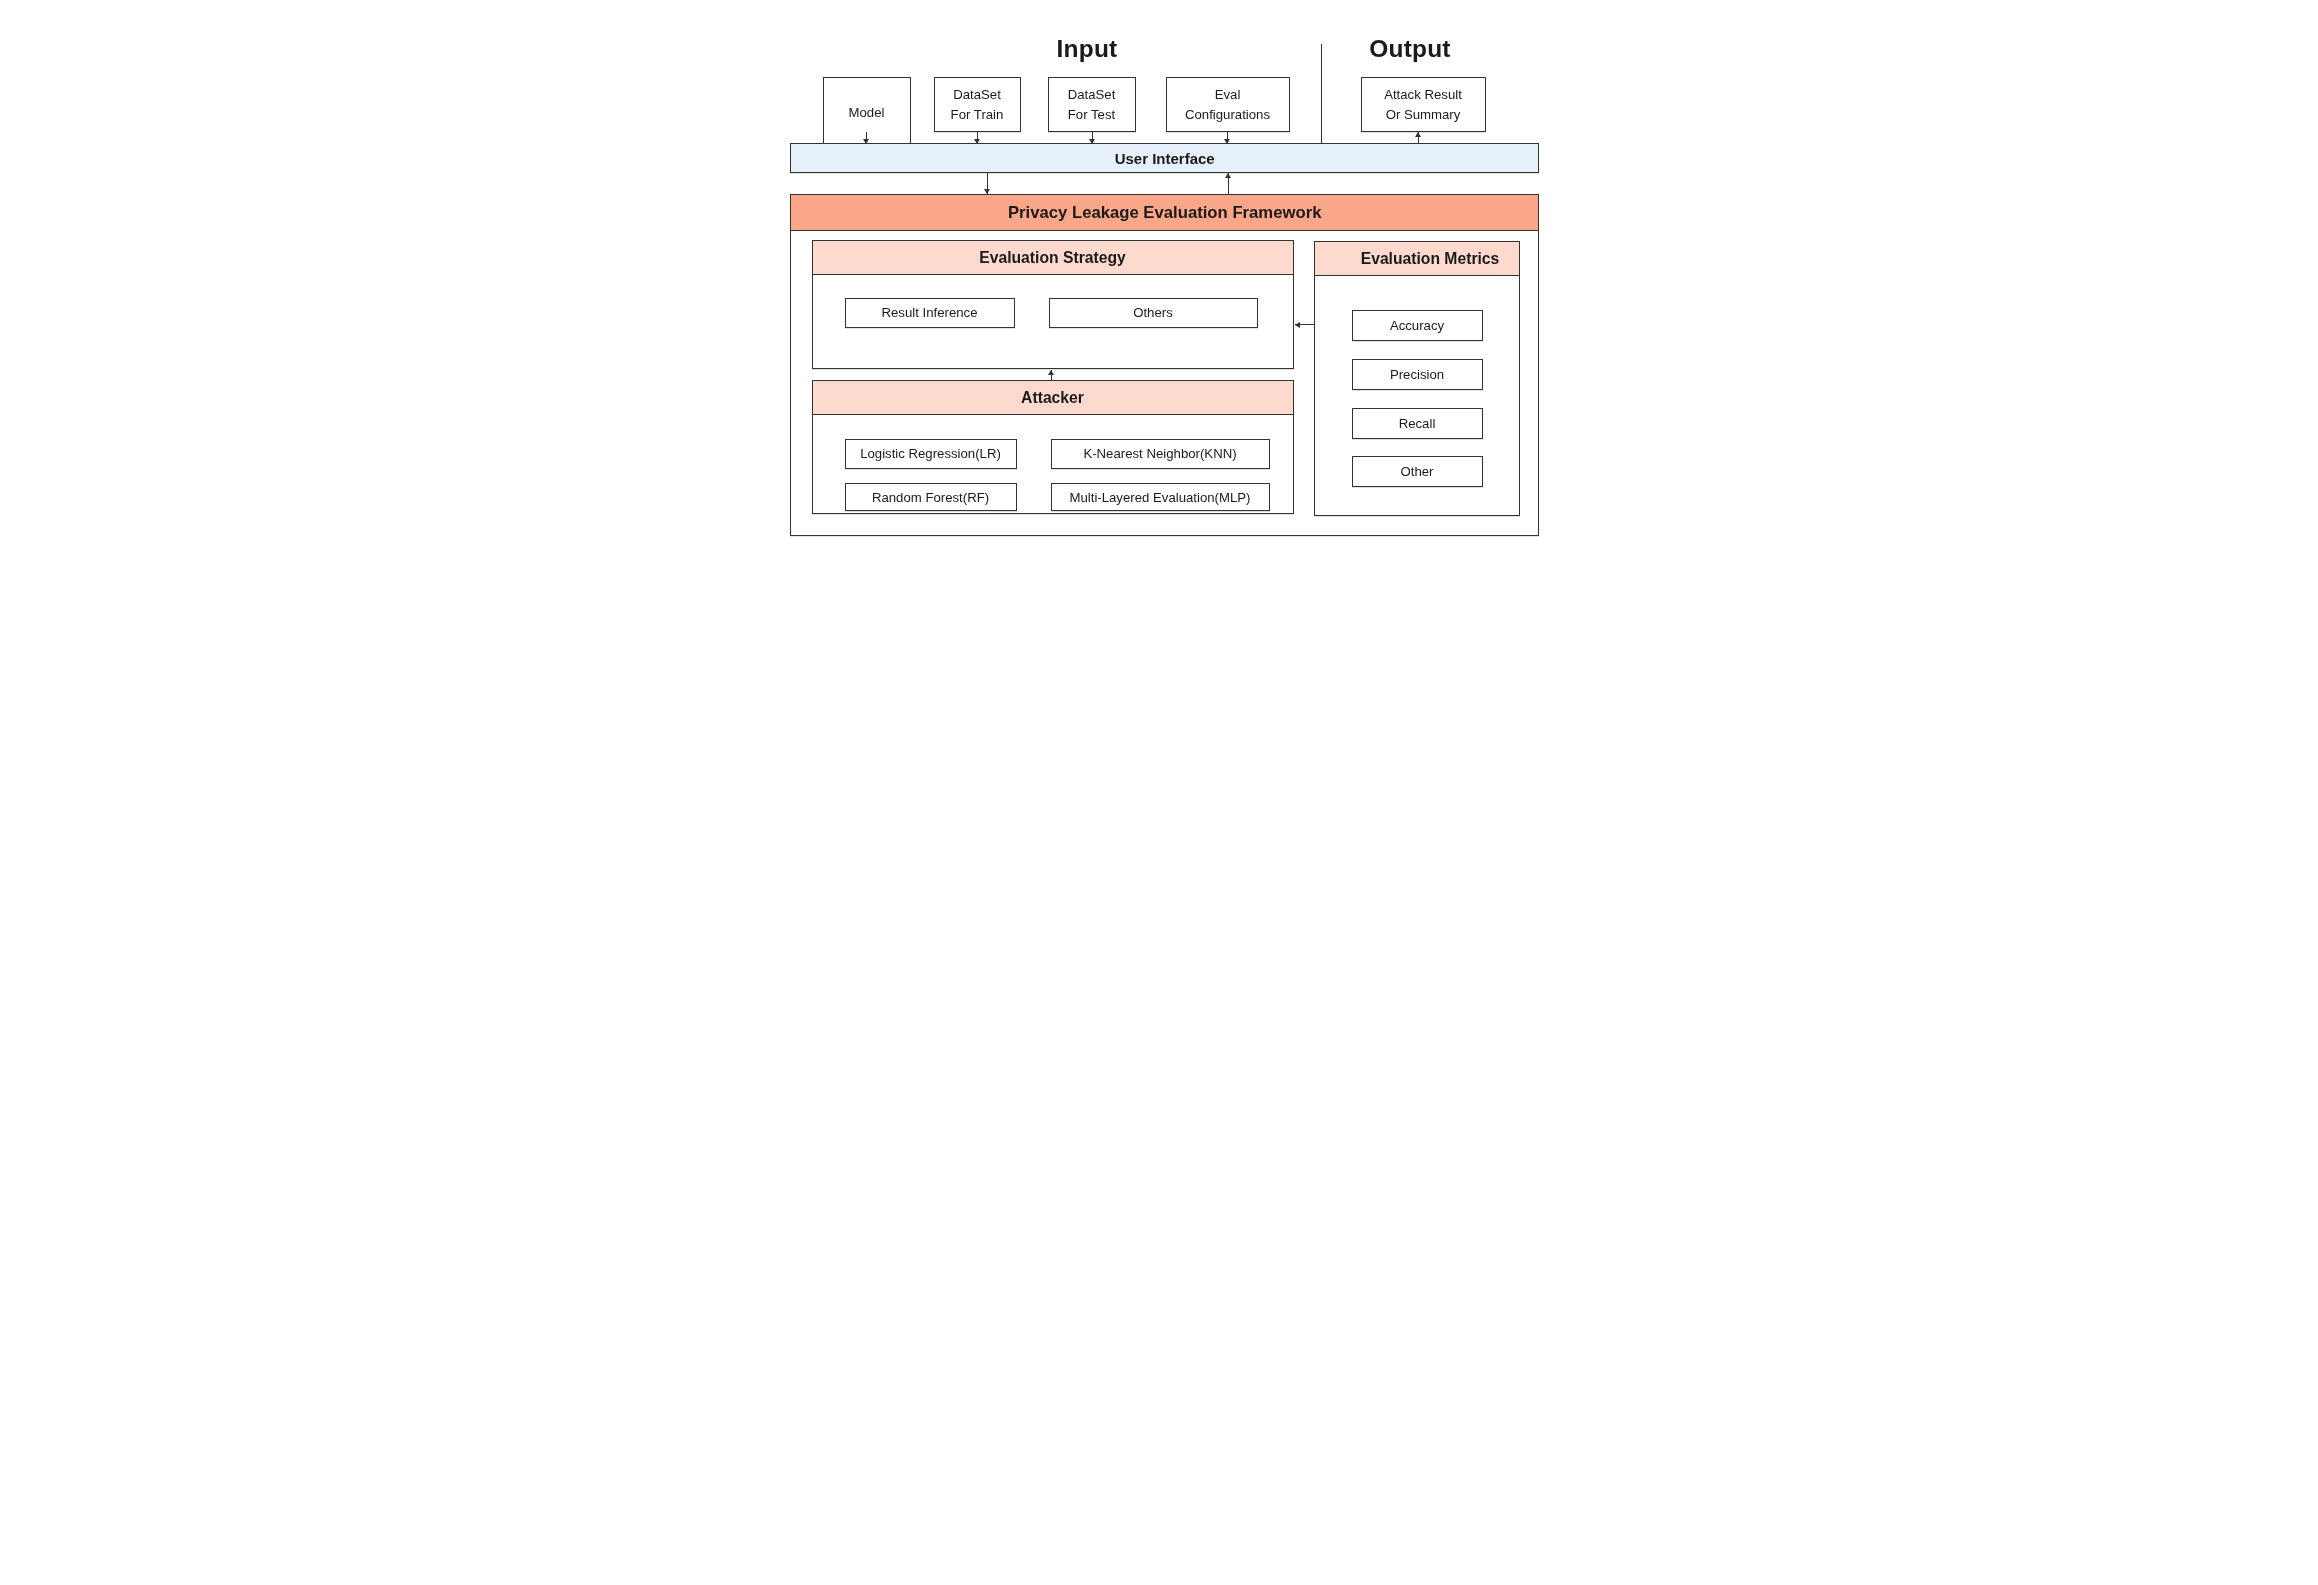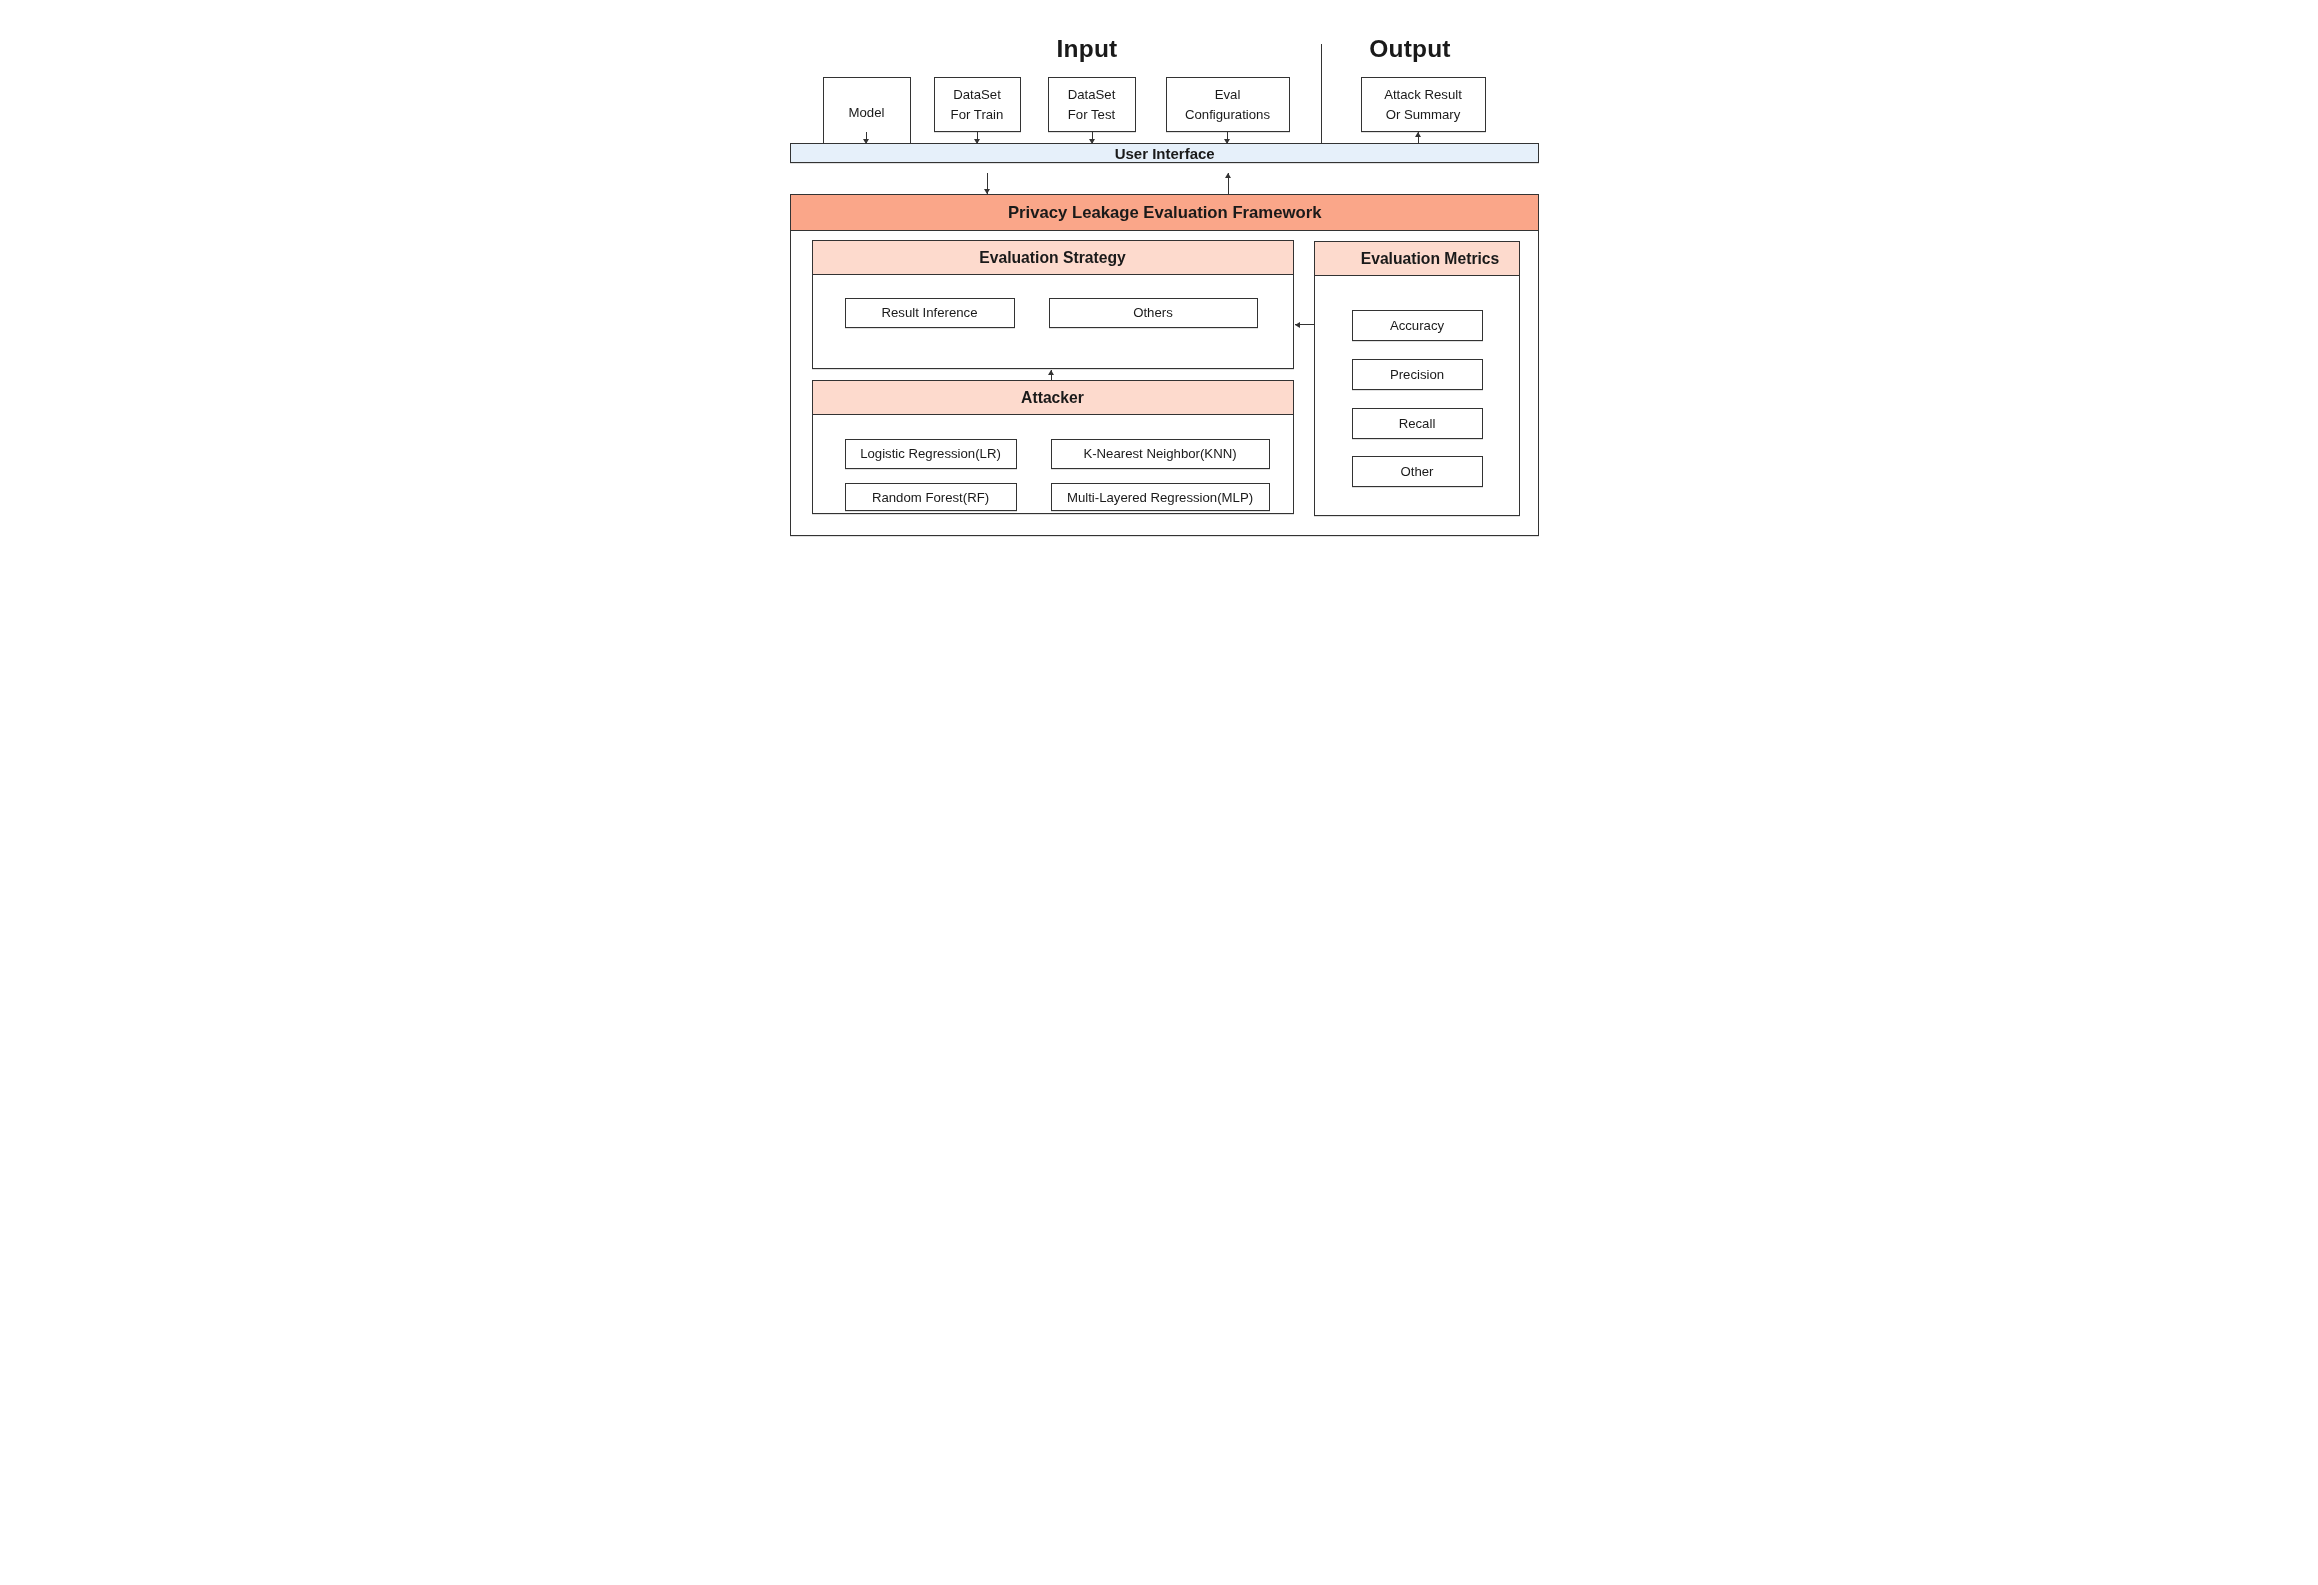--- a/index.html
+++ b/index.html
@@ -148,21 +148,21 @@
   <div class="node-box" style="left:588px; top:61px; width:125px; height:55px;">Attack Result
 Or Summary</div>
 
   <div class="arrow-v head-down" style="left:93px; top:116px; height:11.8px;"></div>
   <div class="arrow-v head-down" style="left:204px; top:116px; height:11.8px;"></div>
   <div class="arrow-v head-down" style="left:319px; top:116px; height:11.8px;"></div>
   <div class="arrow-v head-down" style="left:454px; top:116px; height:11.8px;"></div>
 
   <div class="arrow-v head-up" style="left:645px; top:116px; height:11.8px;"></div>
 
-  <div class="bar ui-bar" style="left:17.7px; top:127px; width:749px; height:20px;">User Interface</div>
+  <div class="bar ui-bar" style="left:17.7px; top:127px; width:749px; height:30px;">User Interface</div>
 
   <div class="arrow-v head-down" style="left:214px; top:157px; height:21px;"></div>
   <div class="arrow-v head-up" style="left:455px; top:157px; height:21px;"></div>
 
   <div class="framework-outer" style="left:17.7px; top:178px; width:749px; height:342px;">
     <div class="framework-header" style="width:749px; height:37px;">Privacy Leakage Evaluation Framework</div>
   </div>
 
   <div class="section" style="left:39px; top:224px; width:482px; height:129px;">
     <div class="section-header" style="width:482px; height:35px;text-align:right;">Evaluation Strategy</div>
@@ -171,21 +171,21 @@
   <div class="node-box" style="left:276px; top:282px; width:209px; height:30px;">Others</div>
 
   <div class="arrow-v head-up" style="left:278px; top:354px; height:10.8px;"></div>
 
   <div class="section" style="left:39px; top:364px; width:482px; height:134px;">
     <div class="section-header" style="width:482px; height:35px;">Attacker</div>
   </div>
   <div class="node-box" style="left:72px; top:423px; width:172px; height:30px;">Logistic Regression(LR)</div>
   <div class="node-box" style="left:278px; top:423px; width:219px; height:30px;">K-Nearest Neighbor(KNN)</div>
   <div class="node-box" style="left:72px; top:467px; width:172px; height:28.4px;">Random Forest(RF)</div>
-  <div class="node-box" style="left:278px; top:467px; width:219px; height:28.4px;">Multi-Layered Regression(MLP)</div>
+  <div class="node-box" style="left:278px; top:467px; width:219px; height:28.4px;">Multi-Layered Evaluation(MLP)</div>
 
   <div class="arrow-h head-left" style="left:522px; top:308px; width:19px;"></div>
 
   <div class="section" style="left:541px; top:225px; width:206px; height:275px;">
     <div class="section-header" style="width:206px; height:35px;padding-left:27px;">Evaluation Metrics</div>
   </div>
   <div class="node-box" style="left:579px; top:294px; width:131px; height:31px;">Accuracy</div>
   <div class="node-box" style="left:579px; top:343px; width:131px; height:31px;">Precision</div>
   <div class="node-box" style="left:579px; top:392px; width:131px; height:31px;">Recall</div>
   <div class="node-box" style="left:579px; top:440px; width:131px; height:31px;">Other</div>

